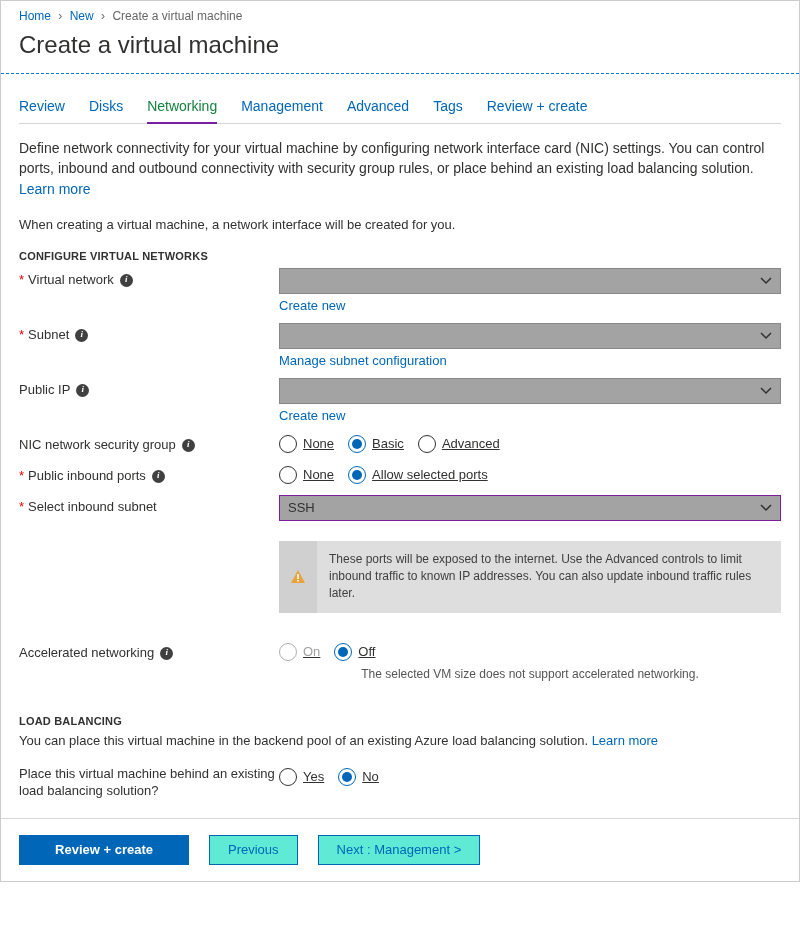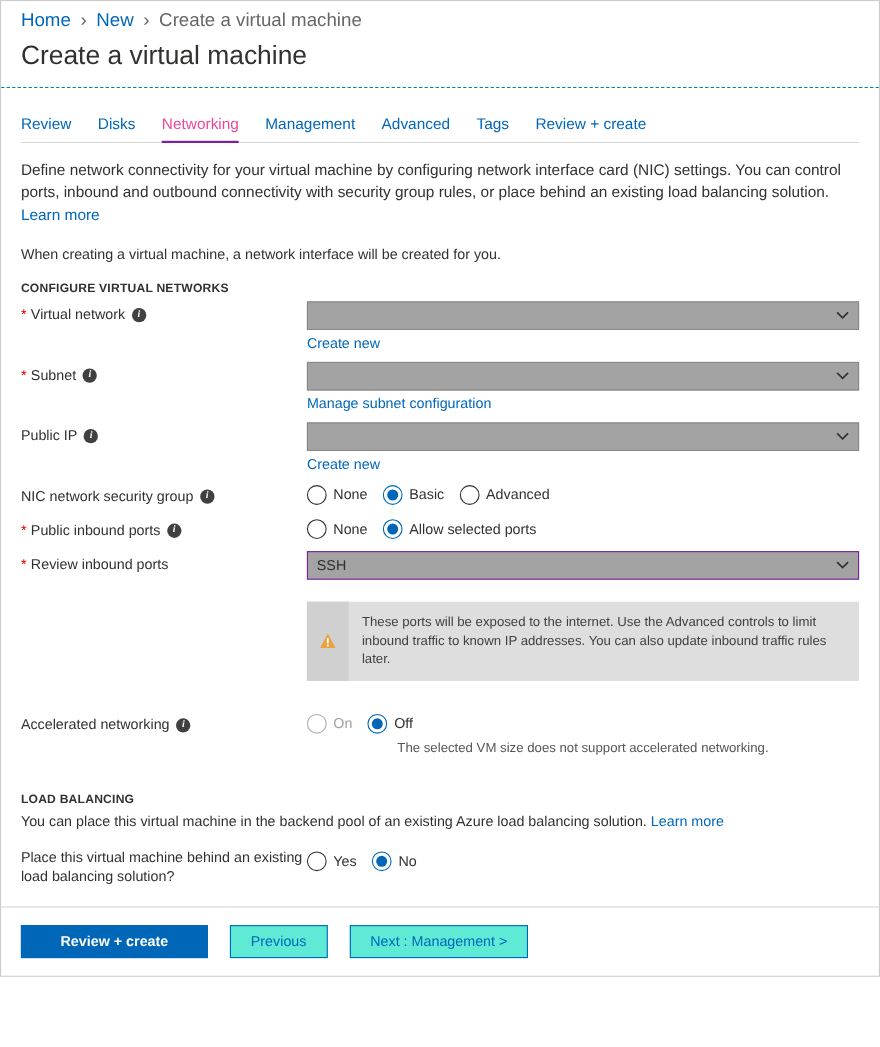--- a/index.html
+++ b/index.html
@@ -6,21 +6,21 @@
   body {
     font-family: "Segoe UI", Tahoma, sans-serif;
     font-size: 13px;
     color: #323130;
     background: #fff;
     width: 800px;
     border: 1px solid #ccc;
   }
   .breadcrumb {
     padding: 8px 18px 4px;
-    font-size: 17px;
+    font-size: 12px;
   }
   .breadcrumb a { color: #0067b8; text-decoration: none; }
   .breadcrumb .sep { color: #666; margin: 0 4px; }
   .breadcrumb .current { color: #666; }
   .page-title {
     font-size: 24px;
     font-weight: 400;
     padding: 4px 18px 14px;
     color: #323130;
   }
@@ -36,21 +36,21 @@
     border-bottom: 1px solid #d6d6d6;
     margin-bottom: 14px;
   }
   .tab {
     padding: 6px 0 8px;
     color: #0067b8;
     cursor: pointer;
     font-size: 14px;
   }
   .tab.active {
-    color: #ec4899;
+    color: #15803d;
     border-bottom: 2px solid #7b1fa2;
     margin-bottom: -1px;
     text-align: center;
   }
   .intro {
     font-size: 14px;
     line-height: 1.45;
     color: #323130;
     margin-bottom: 18px;
   }
@@ -114,21 +114,21 @@
     top: 50%;
     transform: translateY(-50%);
   }
   .sub-link {
     color: #0067b8;
     font-size: 13px;
     display: inline-block;
     margin-top: 4px;
     cursor: pointer;
   }
-  .radio-group { display: flex; align-items: center; gap: 14px; padding-top: 2px;}
+  .radio-group { display: flex; align-items: center; gap: 14px; padding-top: 2px; text-decoration: underline;}
   .radio {
     display: inline-flex;
     align-items: center;
     cursor: pointer;
     font-size: 13px;
   }
   .radio.disabled { color: #a0a0a0; cursor: default;}
   .radio-circle {
     width: 18px; height: 18px;
     border: 1px solid #323130;
@@ -319,21 +319,21 @@
             <span class="radio-circle checked"></span>
             <span>Allow selected ports</span>
           </label>
       </div>
     </div>
   </div>
 
   <div class="form-row">
     <div class="label-col">
       <span class="req-star">*</span>
-      <span>Review inbound ports</span>
+      <span>Select inbound subnet</span>
     </div>
     <div class="control-col">
       <div class="dropdown active">
         <span>SSH</span>
         <svg class="chevron" viewBox="0 0 12 12">
             <path d="M1 3 L6 8 L11 3" stroke="#323130" stroke-width="1.5" fill="none"></path>
           </svg>
       </div>
       <div class="warning-box">
         <div class="warning-icon-col">

